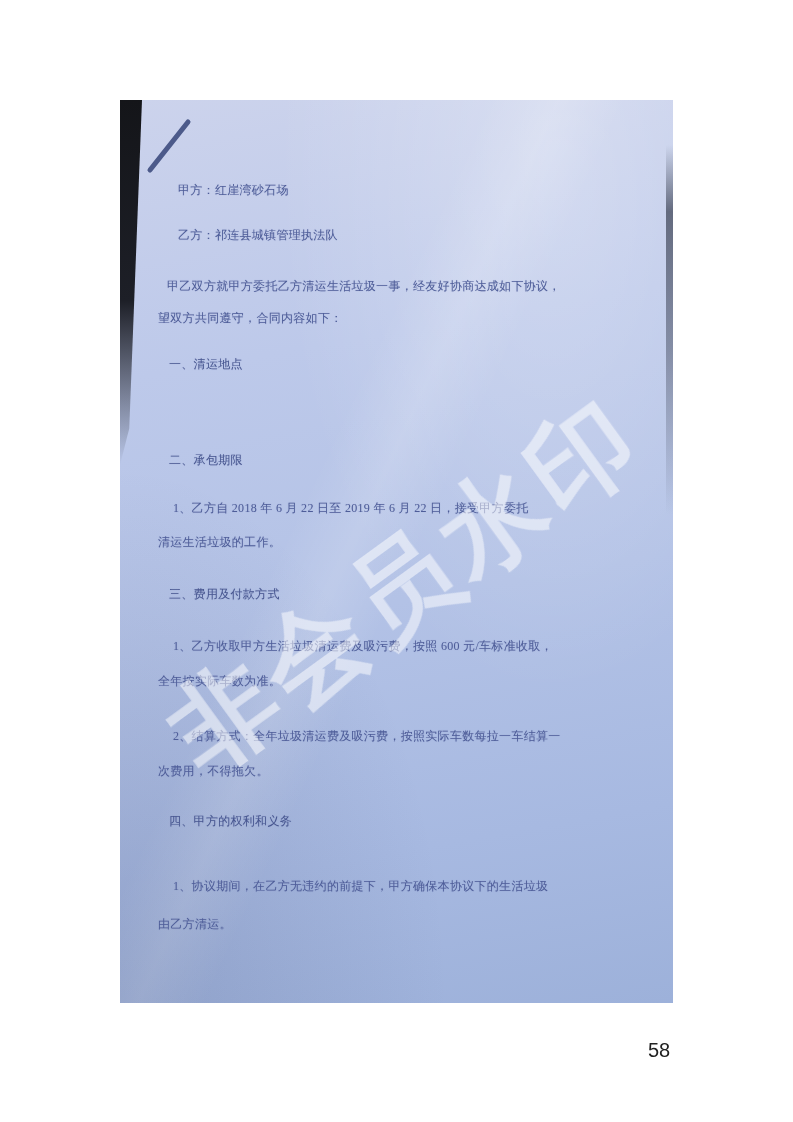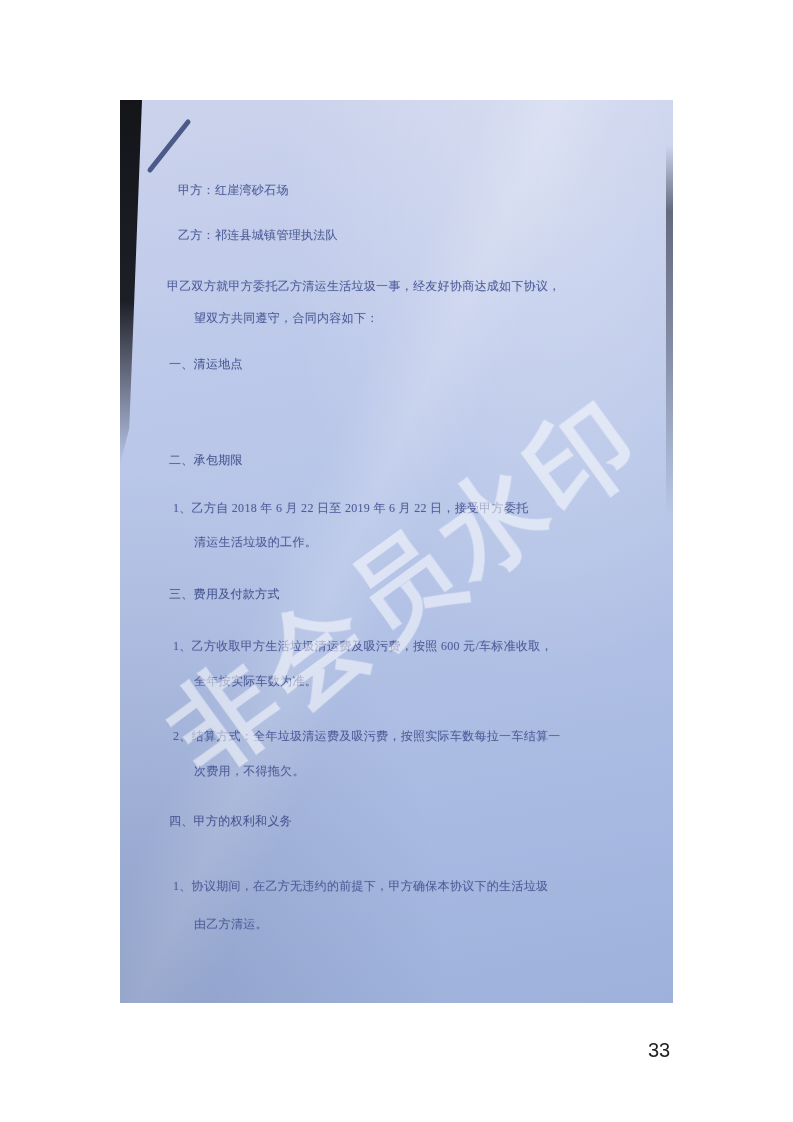--- a/index.html
+++ b/index.html
@@ -46,21 +46,21 @@
     text-shadow:0 0 1px rgba(61,76,133,0.35);
   }
   .line{
     position:absolute;
     font-size:12px;letter-spacing:0.3px;line-height:1;
     color:#4e5d99;white-space:nowrap;
     text-shadow:0 0 1px rgba(78,93,153,0.25);
   }
   .l-party{left:58px;}
   .l-first{left:47px;}
-  .l-cont{left:38px;margin-left:36px;}
+  .l-cont{left:38px;}
   .l-sec{left:49px;font-weight:normal;color:#475690;}
   .l-item{left:53px;}
 
   
   .watermark{
     position:absolute;left:-40px;top:420px;width:650px;height:130px;
     transform:rotate(-36deg);transform-origin:50% 50%;
     text-align:center;
     font-size:104px;font-weight:bold;letter-spacing:6px;line-height:130px;
     color:rgba(255,255,255,0.52);
@@ -103,13 +103,13 @@
   <div class="line l-cont" style="top:575px">全年按实际车数为准。</div>
   <div class="line l-item" style="top:630px">2、结算方式：全年垃圾清运费及吸污费，按照实际车数每拉一车结算一</div>
   <div class="line l-cont" style="top:665px">次费用，不得拖欠。</div>
   <div class="line l-sec" style="top:715px">四、甲方的权利和义务</div>
   <div class="line l-item" style="top:780px">1、协议期间，在乙方无违约的前提下，甲方确保本协议下的生活垃圾</div>
   <div class="line l-cont" style="top:818px">由乙方清运。</div>
 
   <div class="watermark">非会员水印</div>
 </div>
 
-<div class="page-number">33</div>
+<div class="page-number">58</div>
 
 </body></html>

